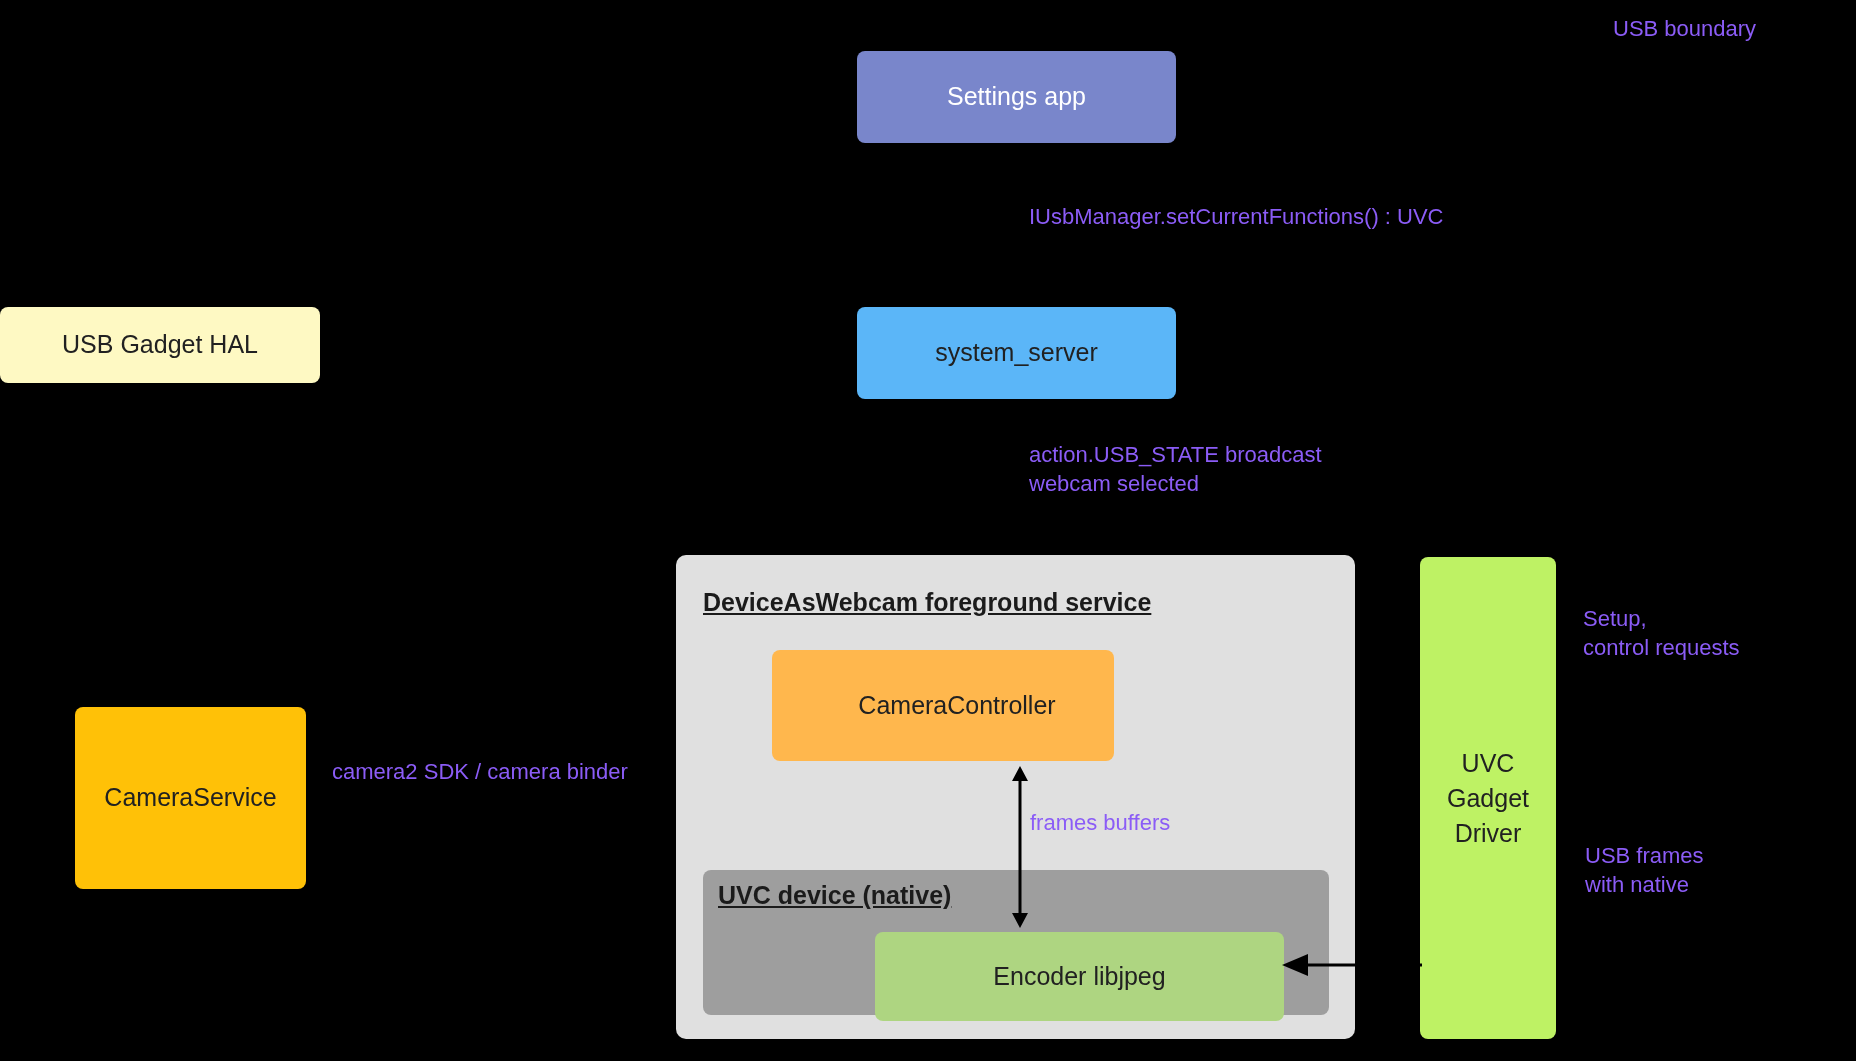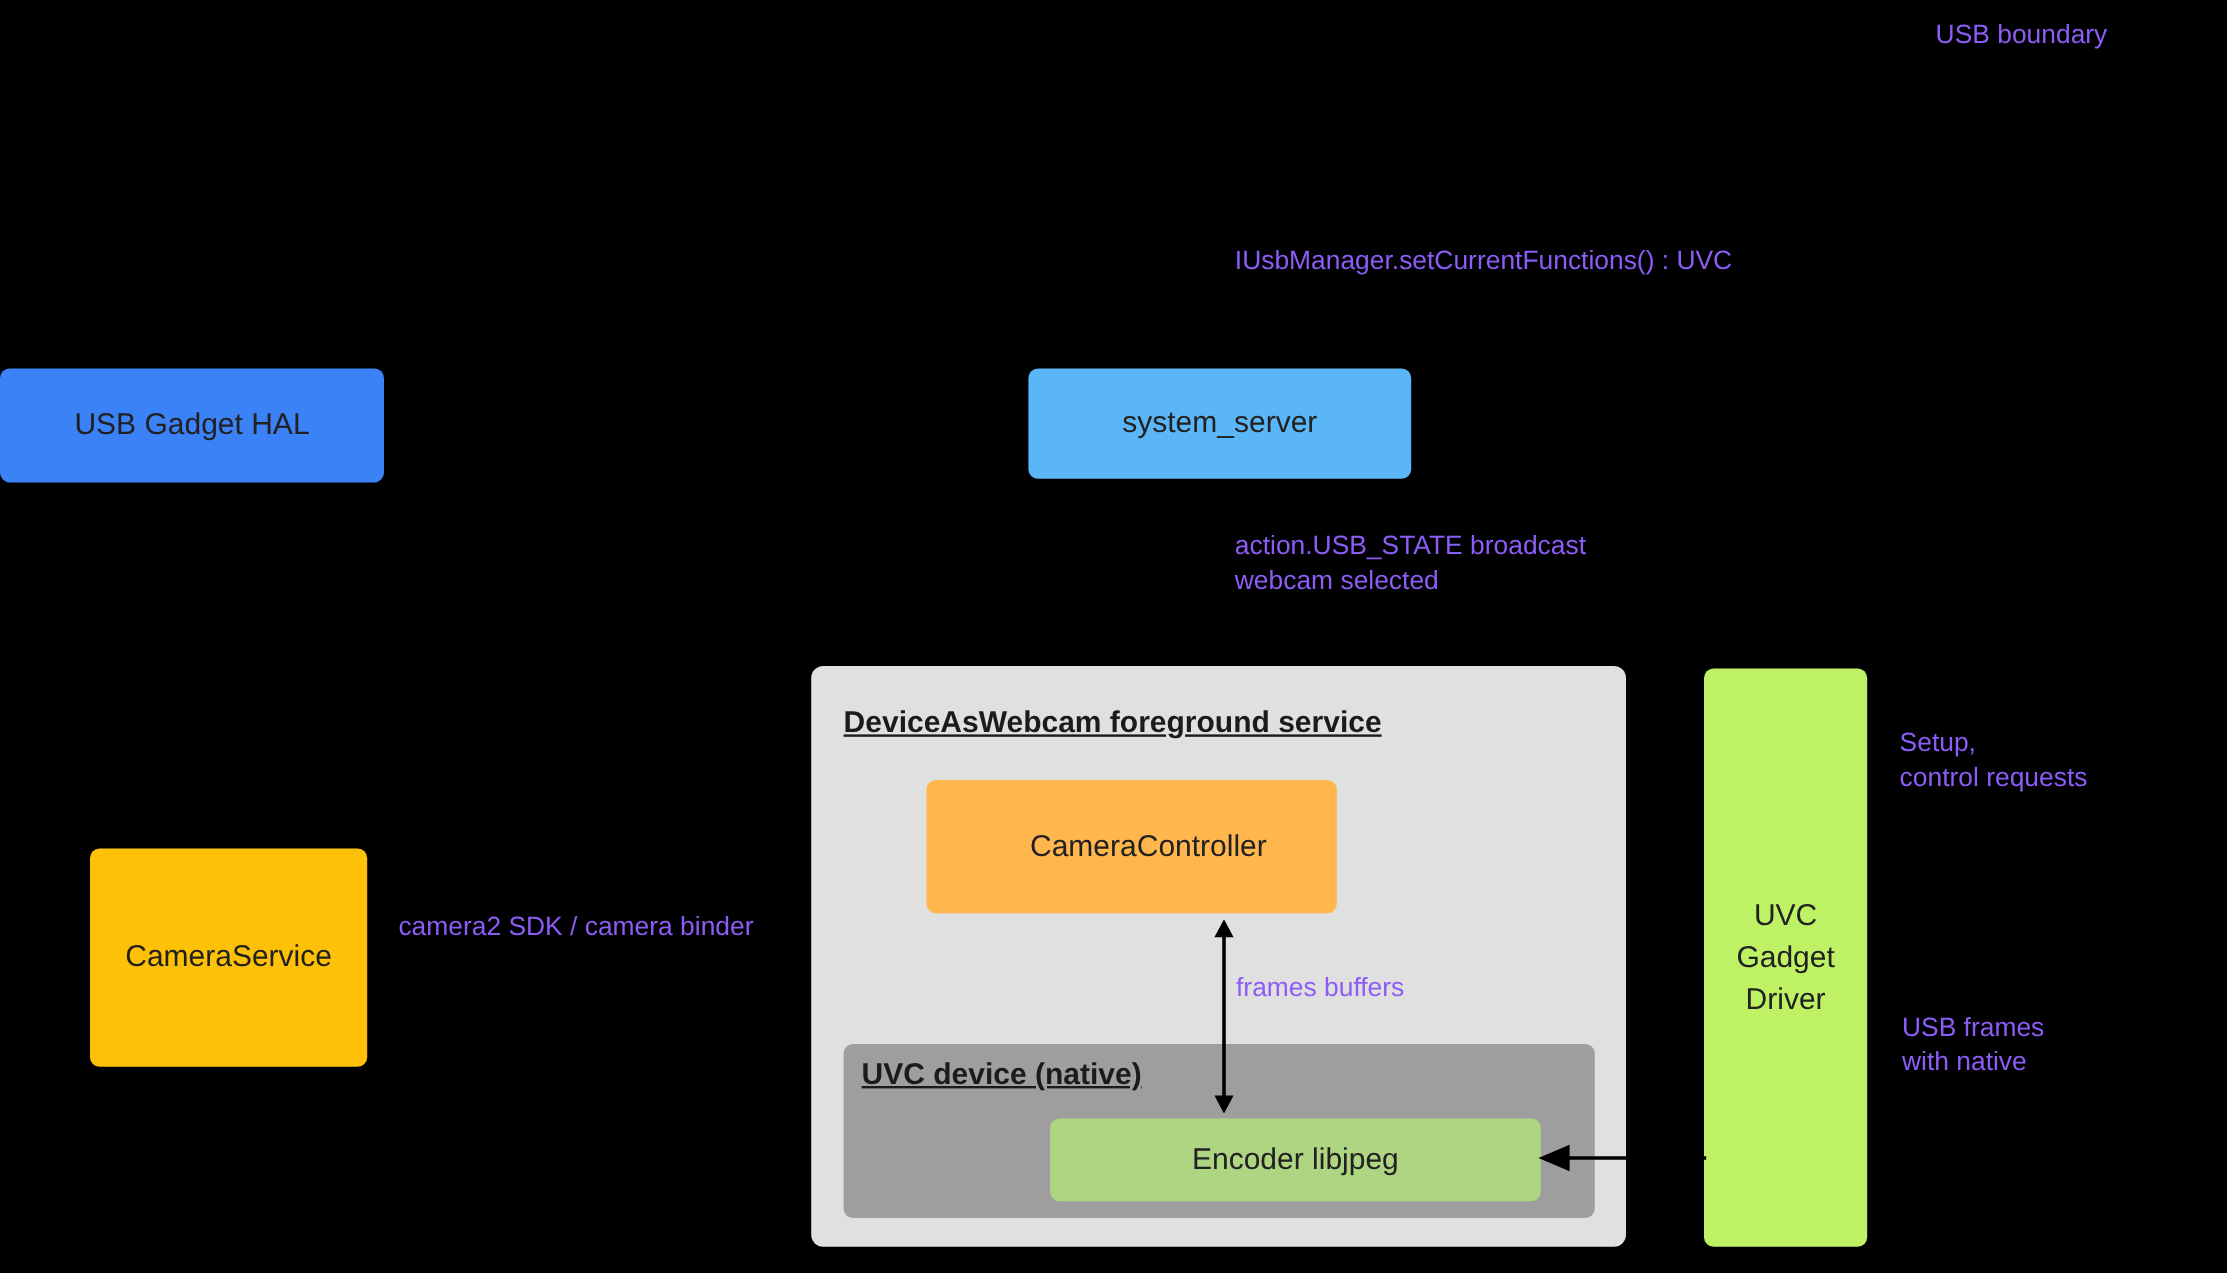--- a/index.html
+++ b/index.html
@@ -50,22 +50,22 @@
     background: #7986cb;
     color: #ffffff;
     font-size: 25px;
   }
   #system-server {
     left: 857px; top: 307px; width: 319px; height: 92px;
     background: #5bb6f8;
     font-size: 25px;
   }
   #usb-gadget-hal {
-    left: 0px; top: 307px; width: 320px; height: 95px;
-    background: #3b82f6;
+    left: 0px; top: 307px; width: 320px; height: 76px;
+    background: #fef9c3;
     font-size: 25px;
   }
   #camera-service {
     left: 75px; top: 707px; width: 231px; height: 182px;
     background: #ffc107;
     font-size: 25px;
   }
   #das-container {
     left: 676px; top: 555px; width: 679px; height: 484px;
     background: #e0e0e0;
@@ -78,21 +78,21 @@
     font-size: 25px;
     padding-left: 28px;
   }
   #uvc-native {
     left: 703px; top: 870px; width: 626px; height: 145px;
     background: #9e9e9e;
     border-radius: 8px;
     display: block;
   }
   #encoder-libjpeg {
-    left: 875px; top: 932px; width: 409px; height: 69px;
+    left: 875px; top: 932px; width: 409px; height: 89px;
     background: #aed581;
     font-size: 25px;
   }
   #uvc-gadget-driver {
     left: 1420px; top: 557px; width: 136px; height: 482px;
     background: #bef264;
     font-size: 25px;
     line-height: 1.4;
     white-space: pre-line;
   }
@@ -117,20 +117,21 @@
     left: 1282px; top: 950px; width: 140px; height: 30px;
   }
 </style>
 </head>
 <body>
 
 <div id="canvas">
 
   <div class="label" id="lbl-usb-boundary">USB boundary</div>
 
+  <div class="node" id="settings-app">Settings app</div>
 
   <div class="label" id="lbl-iusbmanager">IUsbManager.setCurrentFunctions() : UVC</div>
 
   <div class="node" id="usb-gadget-hal">USB Gadget HAL</div>
 
 
   <div class="node" id="system-server">system_server</div>
 
   <div class="label" id="lbl-usbstate">action.USB_STATE broadcast
 webcam selected</div>

